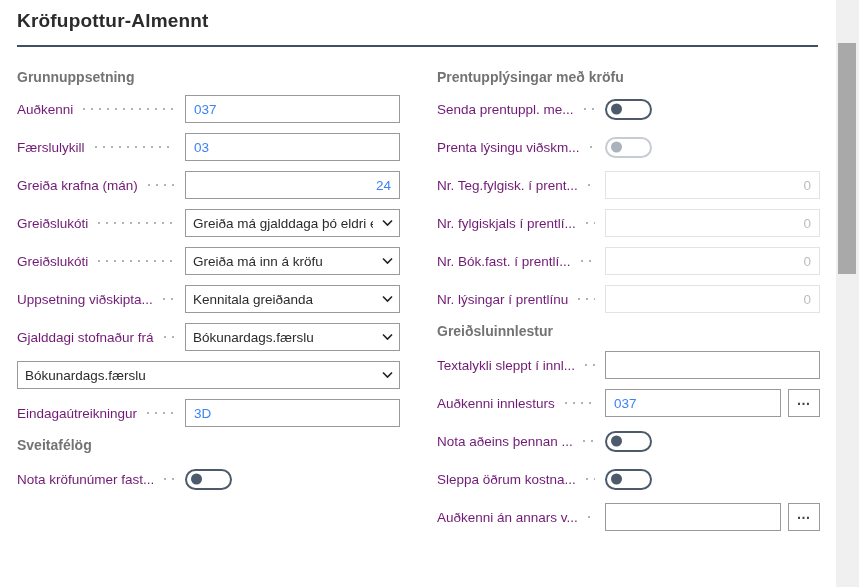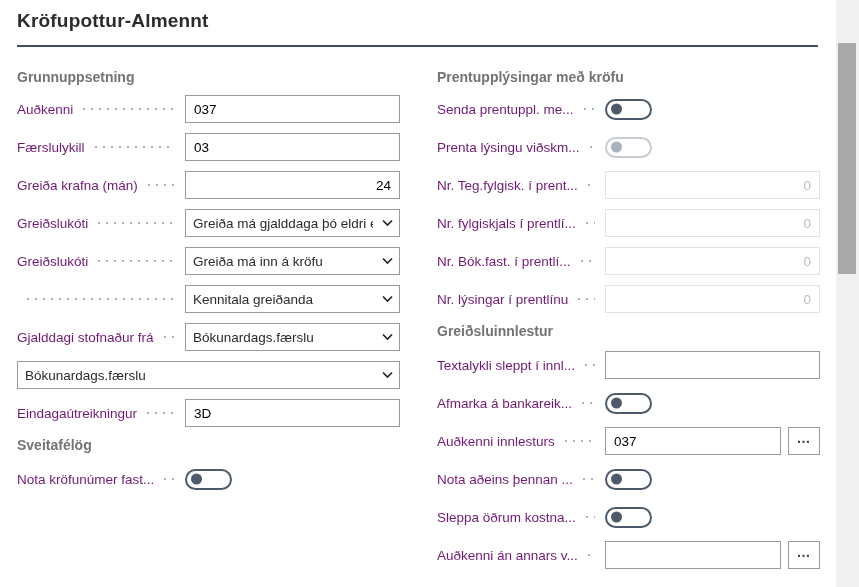--- a/index.html
+++ b/index.html
@@ -21,21 +21,21 @@
   .label-wrap { flex:0 0 168px; display:flex; align-items:center; overflow:hidden;
     padding-right:10px; }
   .flabel { font-size:13.5px; color:#701a75; white-space:nowrap; overflow:hidden; flex:0 1 auto; }
   .leader { flex:1 0 6px; height:4px; margin-left:7px;
     background-image:radial-gradient(circle, #a9b4c0 1px, rgba(0,0,0,0) 1.4px);
     background-size:8px 4px; background-position:0 50%; background-repeat:repeat-x; }
 
   .control { flex:1; display:flex; align-items:center; gap:7px; height:100%; }
 
   .tinput { width:100%; height:28px; border:1px solid #9a9a9a; padding:0 8px;
-    font-size:13.5px; color:#000000; font-family:inherit; background:#fff;
+    font-size:13.5px; color:#3b82f6; font-family:inherit; background:#fff;
     border-radius:0; outline:none; }
   .tinput.num { text-align:right; }
   .tinput:disabled { border-color:#e3e3e3; color:#bdbdbd; background:#fff; }
 
   .select-wrap { position:relative; width:100%; height:28px; }
   select.tselect { appearance:none; -webkit-appearance:none; -moz-appearance:none;
     width:100%; height:28px; border:1px solid #9a9a9a; background:#fff;
     padding:0 26px 0 7px; font-size:13.5px; color:#2b2b2b; font-family:inherit;
     border-radius:0; outline:none; }
   .chevron { position:absolute; right:7px; top:50%; transform:translateY(-50%);
@@ -131,20 +131,21 @@
               <svg width="11" height="7" viewBox="0 0 11 7">
                   <path d="M1 1l4.5 4.5L10 1" fill="none" stroke="#222" stroke-width="1.6"></path>
                 </svg>
             </span>
           </div>
         </div>
       </div>
 
       <div class="field">
         <div class="label-wrap">
+          <span class="flabel">Uppsetning viðskipta...</span>
           <span class="leader"></span>
         </div>
         <div class="control">
           <div class="select-wrap">
             <select class="tselect">
               <option>Kennitala greiðanda</option>
             </select>
             <span class="chevron">
               <svg width="11" height="7" viewBox="0 0 11 7">
                   <path d="M1 1l4.5 4.5L10 1" fill="none" stroke="#222" stroke-width="1.6"></path>
@@ -285,31 +286,20 @@
       <div class="field">
         <div class="label-wrap">
           <span class="flabel">Textalykli sleppt í innl...</span>
           <span class="leader"></span>
         </div>
         <div class="control">
           <input class="tinput" type="text" value="" style="">
         </div>
       </div>
 
-      <div class="field">
-        <div class="label-wrap">
-          <span class="flabel">Afmarka á bankareik...</span>
-          <span class="leader"></span>
-        </div>
-        <div class="control">
-          <div class="toggle" role="switch" aria-checked="false">
-            <div class="knob"></div>
-          </div>
-        </div>
-      </div>
 
       <div class="field">
         <div class="label-wrap">
           <span class="flabel">Auðkenni innlesturs</span>
           <span class="leader"></span>
         </div>
         <div class="control">
           <input class="tinput" type="text" value="037" style="">
           <button class="assist-btn">…</button>
         </div>

